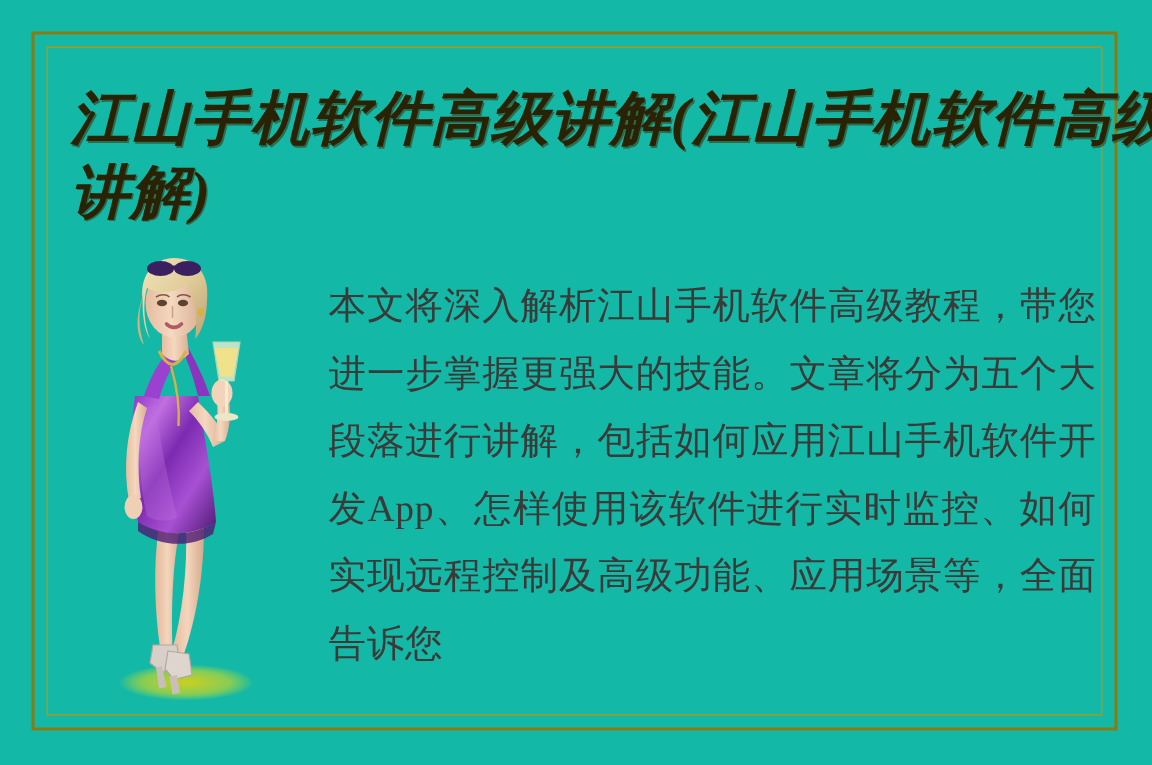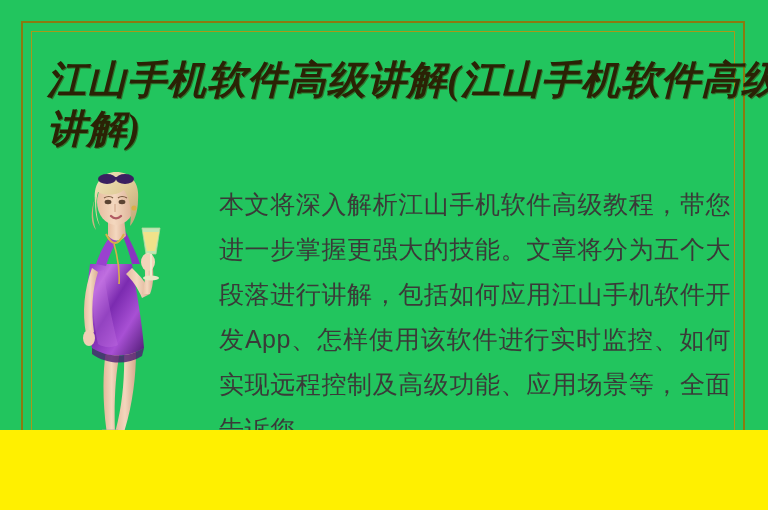--- a/index.html
+++ b/index.html
@@ -10,22 +10,22 @@
     width: 768px;
     height: 510px;
     overflow: hidden;
     background: #fff000;
     font-family: "Liberation Sans", sans-serif;
   }
 
   .poster {
     position: relative;
     width: 768px;
-    height: 430px;
-    background: #22c55e;
+    height: 510px;
+    background: #14b8a6;
     overflow: hidden;
   }
 
   
   .frame-outer {
     position: absolute;
     left: 21px;
     top: 21px;
     width: 724px;
     height: 466px;
@@ -71,21 +71,21 @@
     height: 300px;
   }
   .figure-svg { display: block; width: 160px; height: 300px; }
 
   
   .body-copy {
     position: absolute;
     left: 219px;
     top: 182px;
     width: 512px;
-    font-family: Liberation Sans, sans-serif;
+    font-family: Liberation Serif, serif;
     font-size: 25px;
     line-height: 45px;
     color: #3a3a38;
     text-align: justify;
     text-align-last: left;
     letter-spacing: 0.5px;
     word-break: break-all;
   }
 </style>
 </head>

